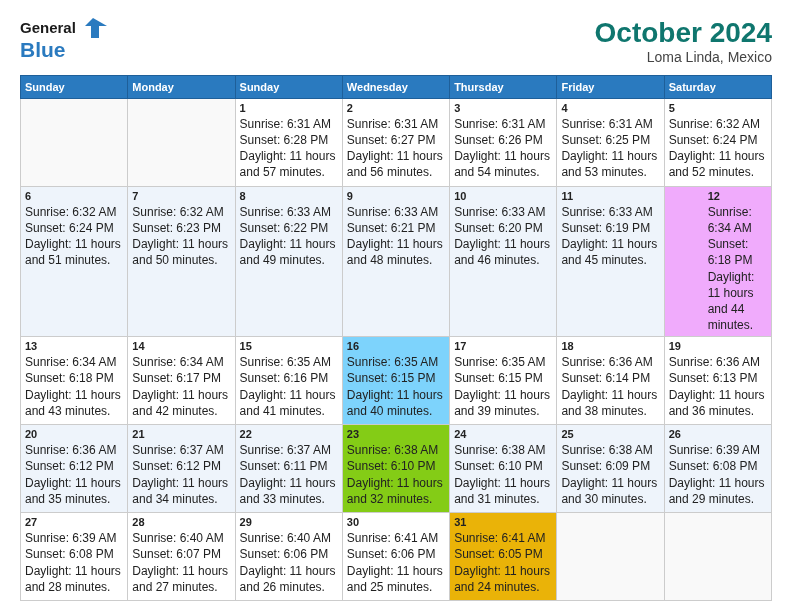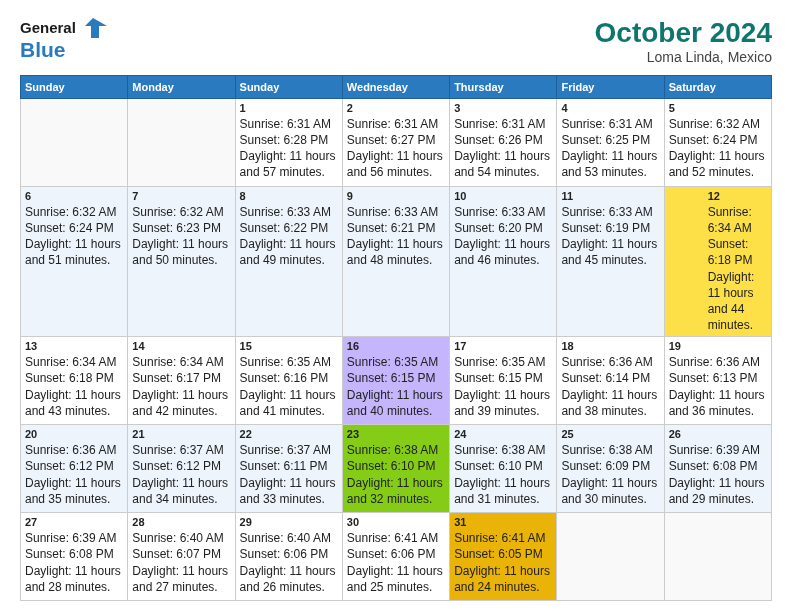--- a/index.html
+++ b/index.html
@@ -160,39 +160,39 @@
         <span class="day-info">Sunrise: 6:33 AM<br>Sunset: 6:21 PM<br>Daylight: 11 hours and 48 minutes.</span>
       </td>
           <td style="background: rgb(238, 244, 251); margin-left: 28px;">
         <span class="day-num">10</span>
         <span class="day-info">Sunrise: 6:33 AM<br>Sunset: 6:20 PM<br>Daylight: 11 hours and 46 minutes.</span>
       </td>
           <td style="background: rgb(238, 244, 251);">
         <span class="day-num">11</span>
         <span class="day-info">Sunrise: 6:33 AM<br>Sunset: 6:19 PM<br>Daylight: 11 hours and 45 minutes.</span>
       </td>
-          <td style="background: #fde047; padding-left: 43px;">
+          <td style="background: #f0abfc; padding-left: 43px;">
         <span class="day-num">12</span>
         <span class="day-info">Sunrise: 6:34 AM<br>Sunset: 6:18 PM<br>Daylight: 11 hours and 44 minutes.</span>
       </td>
         </tr>
         <tr>
           <td style="background: rgb(255, 255, 255);">
         <span class="day-num">13</span>
         <span class="day-info">Sunrise: 6:34 AM<br>Sunset: 6:18 PM<br>Daylight: 11 hours and 43 minutes.</span>
       </td>
           <td style="background: rgb(255, 255, 255);">
         <span class="day-num">14</span>
         <span class="day-info">Sunrise: 6:34 AM<br>Sunset: 6:17 PM<br>Daylight: 11 hours and 42 minutes.</span>
       </td>
           <td style="background: rgb(255, 255, 255);">
         <span class="day-num">15</span>
         <span class="day-info">Sunrise: 6:35 AM<br>Sunset: 6:16 PM<br>Daylight: 11 hours and 41 minutes.</span>
       </td>
-          <td style="background: #c4b5fd; margin-left: 8px;">
+          <td style="background: #7dd3fc; margin-left: 8px;">
         <span class="day-num">16</span>
         <span class="day-info">Sunrise: 6:35 AM<br>Sunset: 6:15 PM<br>Daylight: 11 hours and 40 minutes.</span>
       </td>
           <td style="background: rgb(255, 255, 255);">
         <span class="day-num">17</span>
         <span class="day-info">Sunrise: 6:35 AM<br>Sunset: 6:15 PM<br>Daylight: 11 hours and 39 minutes.</span>
       </td>
           <td style="background: rgb(255, 255, 255);">
         <span class="day-num">18</span>
         <span class="day-info">Sunrise: 6:36 AM<br>Sunset: 6:14 PM<br>Daylight: 11 hours and 38 minutes.</span>

